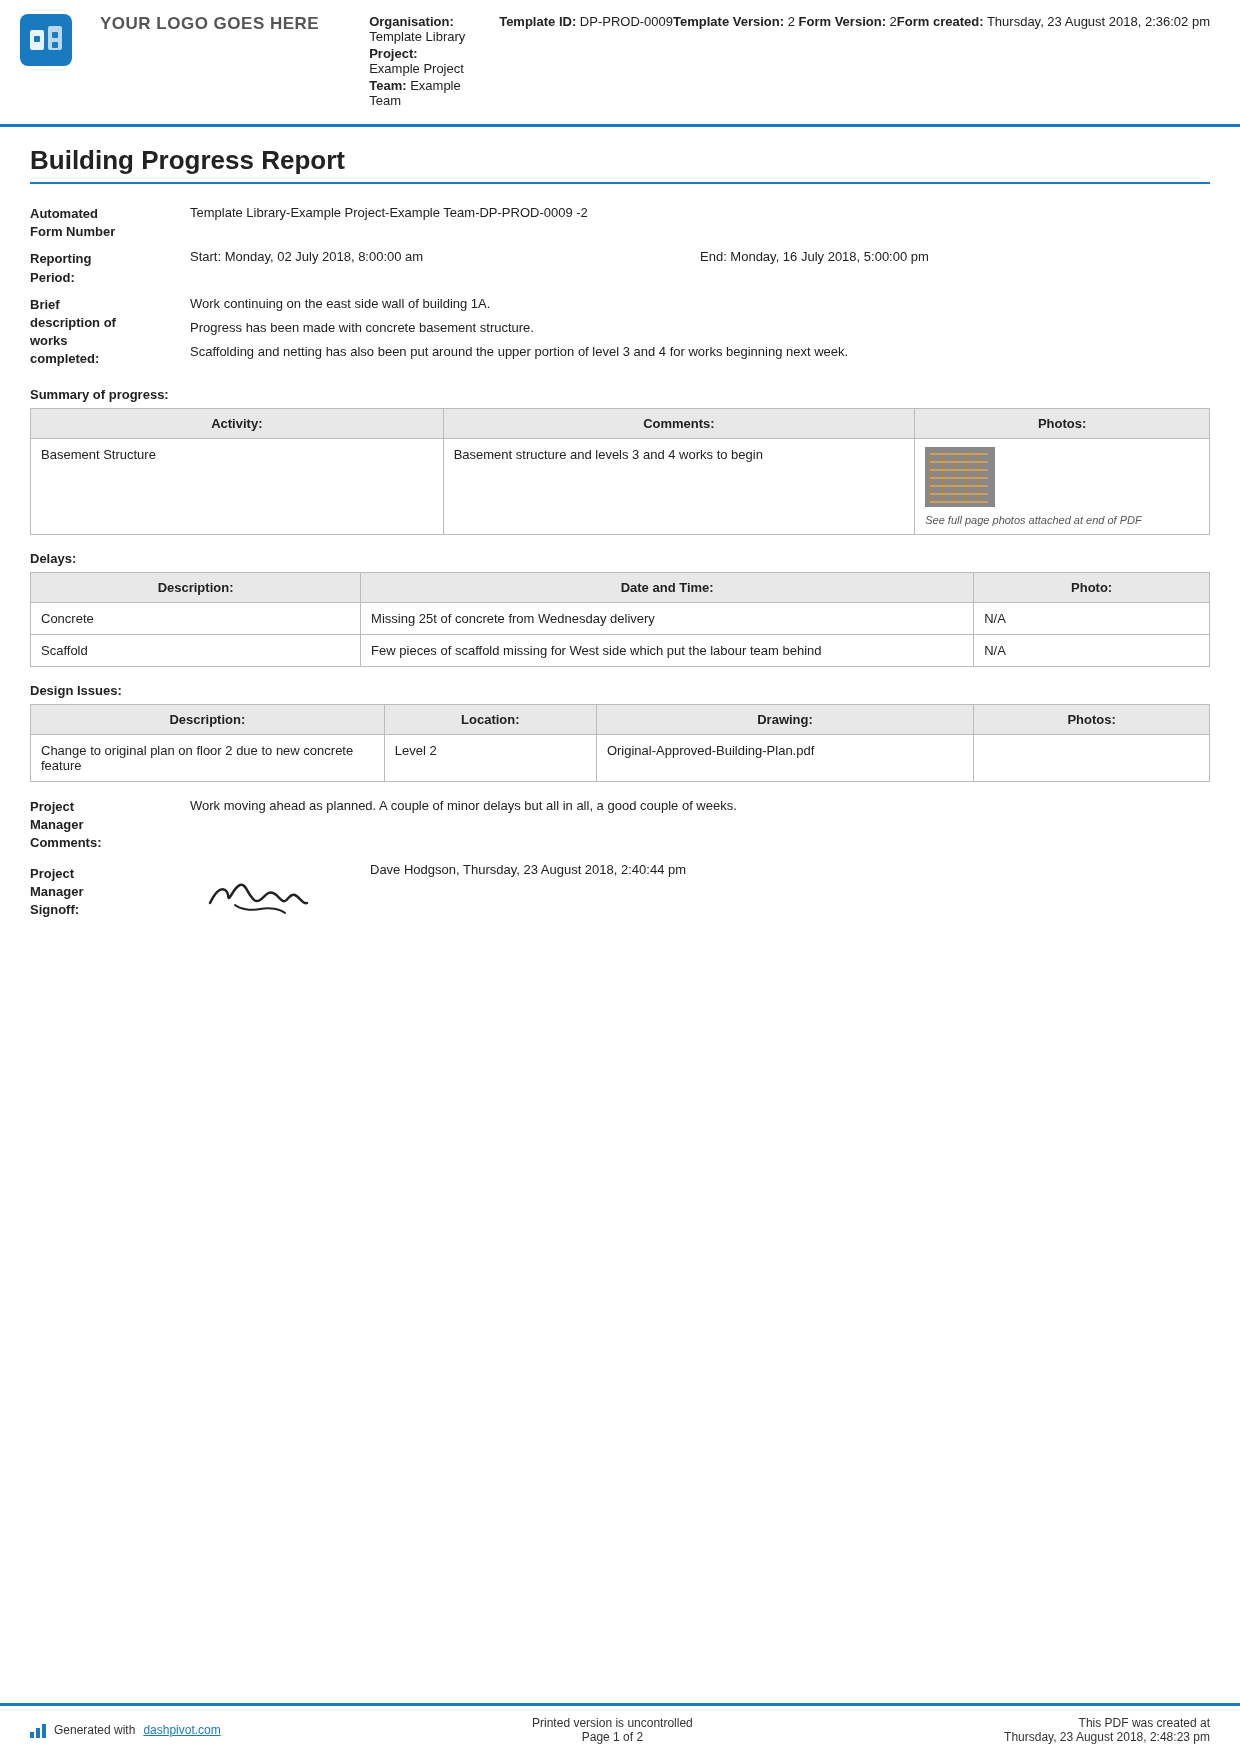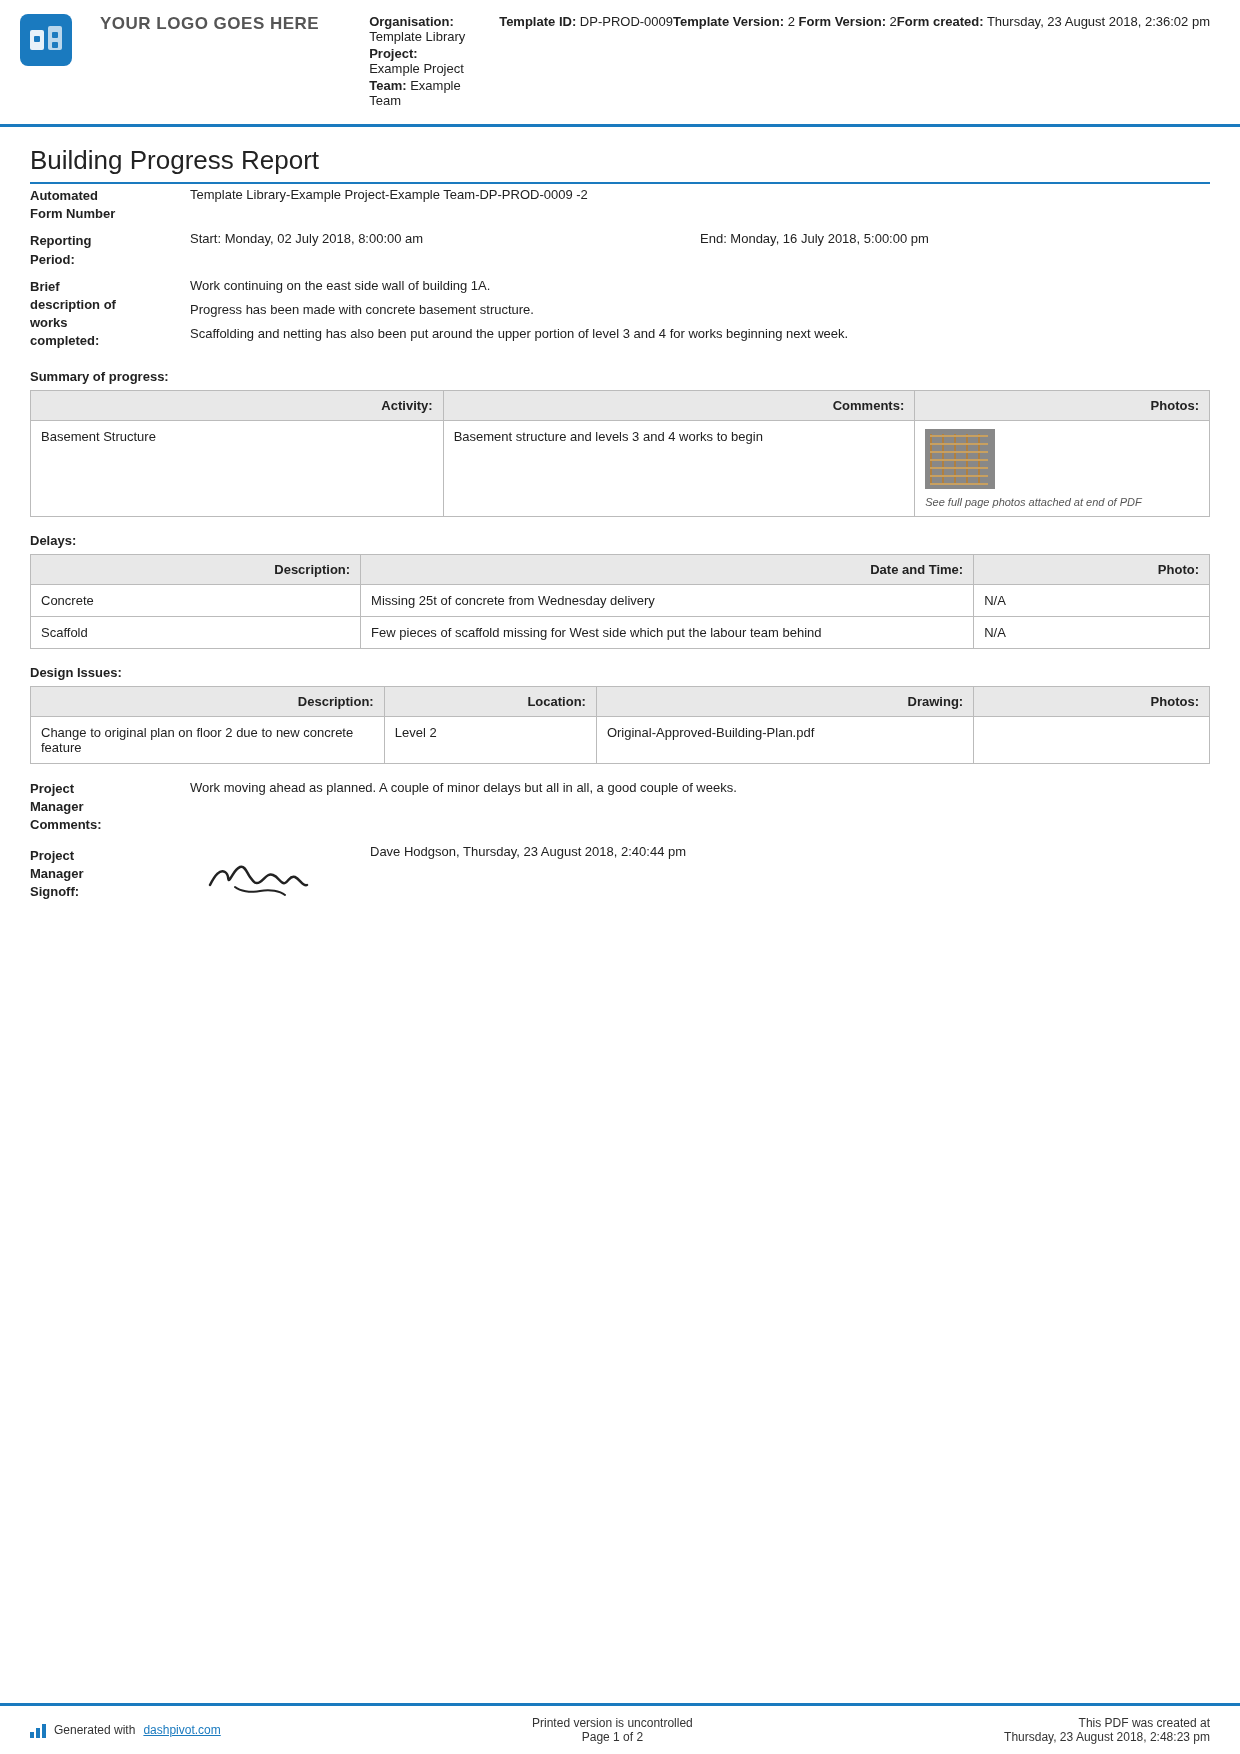--- a/index.html
+++ b/index.html
@@ -73,25 +73,25 @@
     .header-right-row strong { font-weight: bold; }
 
     
     .content {
       flex: 1;
       padding: 18px 30px 0 30px;
     }
 
     .report-title {
       font-size: 26px;
-      font-weight: normal;
+      font-weight: bold;
       color: #222;
       border-bottom: 2px solid #1a7abf;
       padding-bottom: 6px;
-      margin-bottom: 2px;
+      margin-bottom: 20px;
     }
 
     
     .form-section {
       margin-bottom: 10px;
     }
     .field-row {
       display: flex;
       margin-bottom: 8px;
       align-items: flex-start;
@@ -131,21 +131,21 @@
       width: 100%;
       border-collapse: collapse;
       font-size: 13px;
       margin-bottom: 0;
     }
     table th {
       background: #e8e8e8;
       border: 1px solid #bbb;
       padding: 7px 10px;
       font-weight: bold;
-      text-align: right;
+      text-align: center;
       font-size: 13px;
     }
     table td {
       border: 1px solid #bbb;
       padding: 8px 10px;
       vertical-align: top;
       font-size: 13px;
     }
     .photo-thumb {
       width: 70px;

